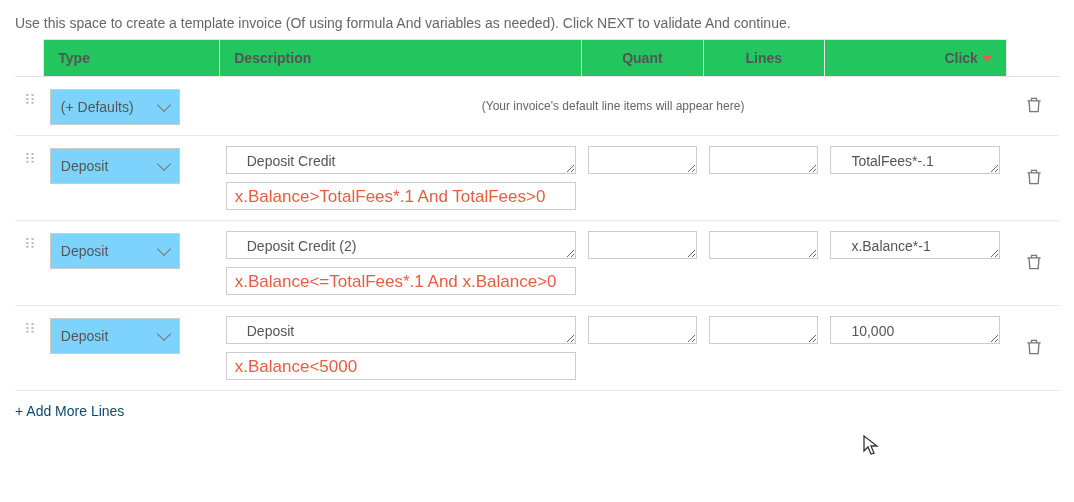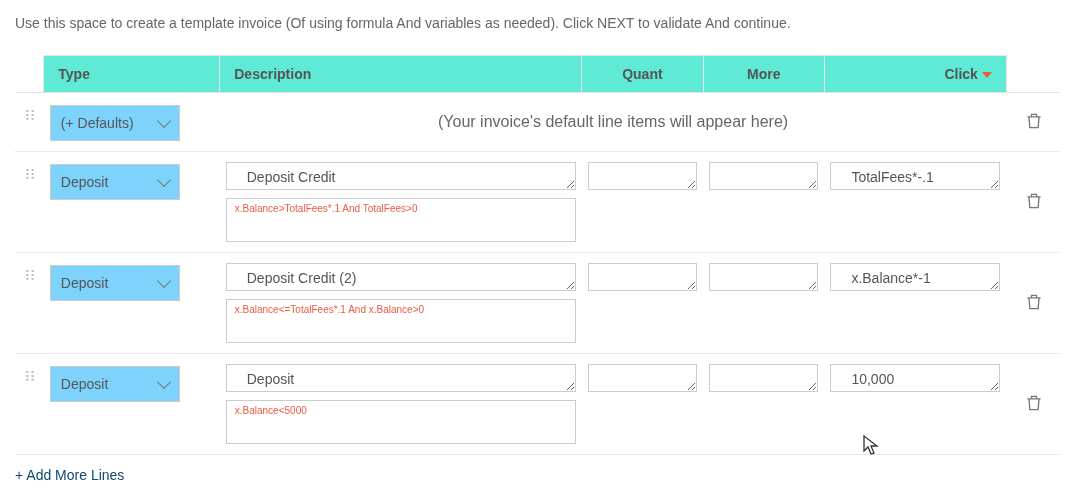--- a/index.html
+++ b/index.html
@@ -1,37 +1,37 @@
 <!DOCTYPE html>
 <html><head>
 <meta charset="utf-8">
 <style>
 * { box-sizing: border-box; margin: 0; padding: 0; }
 body { font-family: Arial, Helvetica, sans-serif; font-size: 14px; color: #333; padding: 15px; background: #fff; width: 1074px; }
-.instructions { color: #666; font-size: 14px; margin-bottom: 24px; }
+.instructions { color: #666; font-size: 14px; margin-bottom: 8px; }
 table.grid { width: 100%; border-collapse: collapse; table-layout: fixed; }
-table.grid > thead > tr > th { background: #5eead4; border: 1px solid #e5e5e5; padding: 10px 14px; font-weight: bold; color: #555; font-size: 14px; text-align: left; }
+table.grid > thead > tr > th { background: #22c55e; border: 1px solid #e5e5e5; padding: 10px 14px; font-weight: bold; color: #555; font-size: 14px; text-align: left; }
 table.grid > thead > tr > th.h-handle { width: 22px; background: #fff; border-left: none; border-top: none; border-right: none; }
 table.grid > thead > tr > th.h-type { width: 174px; }
 table.grid > thead > tr > th.h-desc { width: 358px; }
 table.grid > thead > tr > th.h-quant { width: 120px; text-align: center; }
 table.grid > thead > tr > th.h-rate { width: 120px; text-align: center; }
 table.grid > thead > tr > th.h-amount { width: 180px; text-align: right; }
 table.grid > thead > tr > th.h-del { width: 52px; background: #fff; border-right: none; border-top: none; }
 .caret-down { display: inline-block; width: 0; height: 0; border-left: 5px solid transparent; border-right: 5px solid transparent; border-top: 6px solid #e85c41; margin-left: 4px; vertical-align: middle; }
 table.grid > tbody > tr > td { border-bottom: 1px solid #e8e8e8; padding: 10px 6px; vertical-align: top; }
 table.grid > tbody > tr > td.handle-cell { vertical-align: top; padding-top: 16px; text-align: center; color: #bbb; font-size: 11px; line-height: 1; cursor: grab; }
 .dots::before { content: "\2807\2807"; letter-spacing: -5px; font-size: 14px; color: #bbb; }
 .type-select { position: relative; width: 130px; height: 36px; border: 1px solid #ccc; display: flex; align-items: center; padding: 0 10px; background: #7dd3fc; cursor: pointer; margin-top: 2px; }
 .type-select .lbl { flex: 1; color: #555; font-size: 14px; }
 .type-select .chev { width: 10px; height: 10px; border-right: 1.5px solid #777; border-bottom: 1.5px solid #777; transform: rotate(45deg); margin-top: -4px; }
-.placeholder-row { color: #666; font-size: 16px; padding: 6px 0; }
+.placeholder-row { color: #666; font-size: 12px; padding: 6px 0; }
 textarea.cell { width: 100%; border: 1px solid #ccc; padding: 6px 20px; font-family: inherit; font-size: 14px; color: #555; resize: both; height: 28px; display: block; }
 textarea.cell.small { resize: both; }
-textarea.cond { width: 100%; border: 1px solid #ccc; padding: 4px 8px; font-family: inherit; font-size: 10px; color: #e85c41; height: 44px; display: block; margin-top: 8px; resize: none; overflow: hidden; }
+textarea.cond { width: 100%; border: 1px solid #ccc; padding: 4px 8px; font-family: inherit; font-size: 17px; color: #e85c41; height: 28px; display: block; margin-top: 8px; resize: none; overflow: hidden; }
 .del-cell { vertical-align: middle !important; text-align: center; }
 .trash { width: 18px; height: 20px; display: inline-block; position: relative; cursor: pointer; }
 .trash svg { stroke: #777; fill: none; stroke-width: 1.6; }
 .add-more { color: #0c4a6e; font-size: 14px; margin-top: 12px; cursor: pointer; display: inline-block; }
 .cursor-svg { position: absolute; left: 862px; top: 434px; pointer-events: none; }
 .center-merge { text-align: center; vertical-align: middle !important; }
 td.nopad { padding-left: 4px; padding-right: 4px; }
 </style>
 </head>
 <body>
@@ -40,21 +40,21 @@
 
 <div class="instructions">Use this space to create a template invoice (Of using formula And variables as needed). Click NEXT to validate And continue.</div>
 
 <table class="grid">
   <thead>
     <tr>
       <th class="h-handle"></th>
       <th class="h-type"><span>Type</span></th>
       <th class="h-desc"><span>Description</span></th>
       <th class="h-quant"><span>Quant</span></th>
-      <th class="h-rate"><span>More</span></th>
+      <th class="h-rate"><span>Lines</span></th>
       <th class="h-amount"><span>Click</span><span class="caret-down"></span></th>
       <th class="h-del"></th>
     </tr>
   </thead>
   <tbody>
 
     <tr>
       <td class="handle-cell"><span class="dots"></span></td>
       <td>
         <div class="type-select">

